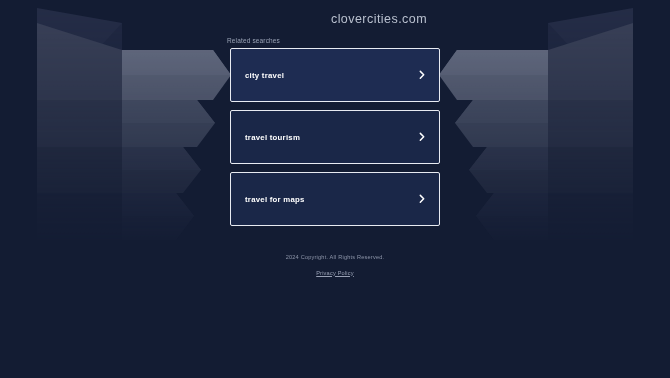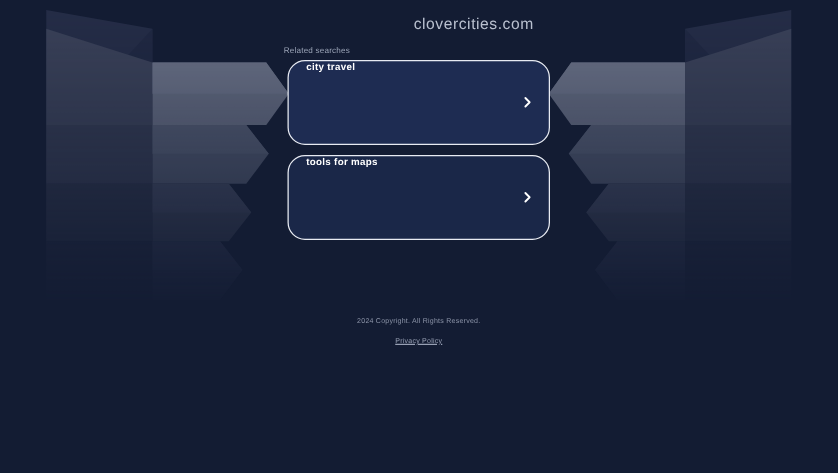--- a/index.html
+++ b/index.html
@@ -28,26 +28,26 @@
   #related-label {
     position:absolute; top:37px; left:227px;
     font-size:6.5px; letter-spacing:0.15px;
     color:#9aa3b6; font-weight:400;
   }
 
   #cards { position:absolute; top:48px; left:230px; width:210px; }
 
   .card {
     position:relative;
-    width:210px; height:68px;
+    width:210px; height:54px;
     margin-bottom:8px;
     border:1.6px solid #e8ebf2;
-    border-radius:14px;
+    border-radius:2px;
     background:#1a2748;
-    display:flex; align-items:flex-start;
+    display:flex; align-items:center;
     cursor:pointer;
   }
   .card.first { background:#1e2c52; }
 
   .card-label {
     margin-left:14px;
     font-size:7.8px; font-weight:700;
     letter-spacing:0.25px;
     color:#ffffff;
   }
@@ -142,23 +142,31 @@
 
       <div class="card first">
         <span class="card-label">city travel</span>
         <span class="card-chevron">
           <svg viewBox="0 0 10 10" aria-hidden="true">
             <path d="M3.3 1.6 L6.7 5 L3.3 8.4" fill="none" stroke="#ffffff" stroke-width="1.5" stroke-linecap="round" stroke-linejoin="round"></path>
           </svg>
         </span>
       </div>
 
+      <div class="card">
+        <span class="card-label">travel tourism</span>
+        <span class="card-chevron">
+          <svg viewBox="0 0 10 10" aria-hidden="true">
+            <path d="M3.3 1.6 L6.7 5 L3.3 8.4" fill="none" stroke="#ffffff" stroke-width="1.5" stroke-linecap="round" stroke-linejoin="round"></path>
+          </svg>
+        </span>
+      </div>
 
       <div class="card">
-        <span class="card-label">tools for maps</span>
+        <span class="card-label">travel for maps</span>
         <span class="card-chevron">
           <svg viewBox="0 0 10 10" aria-hidden="true">
             <path d="M3.3 1.6 L6.7 5 L3.3 8.4" fill="none" stroke="#ffffff" stroke-width="1.5" stroke-linecap="round" stroke-linejoin="round"></path>
           </svg>
         </span>
       </div>
 
     </div>
 
     <div id="footer">

